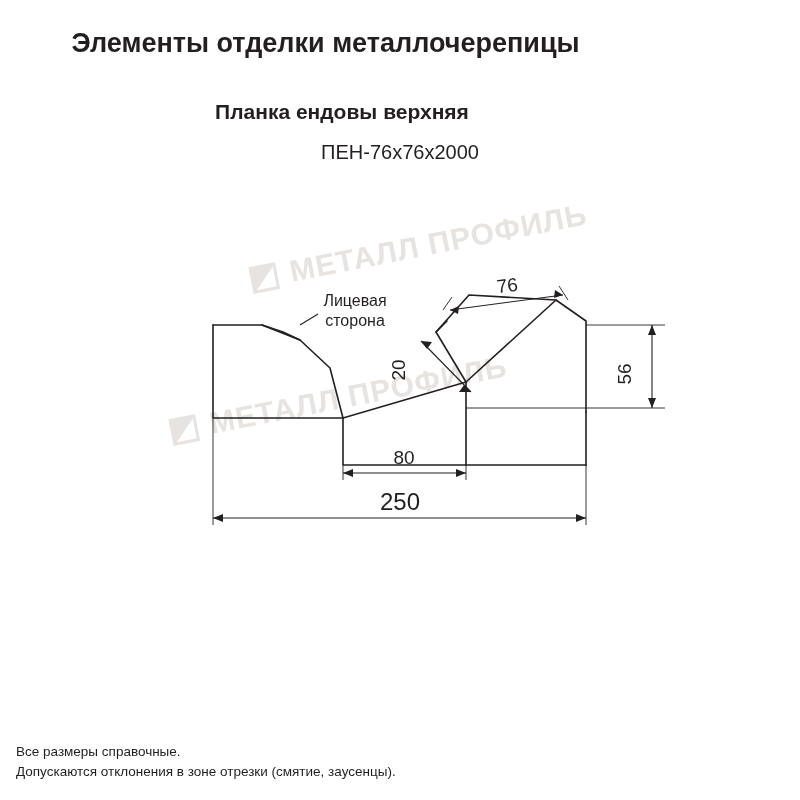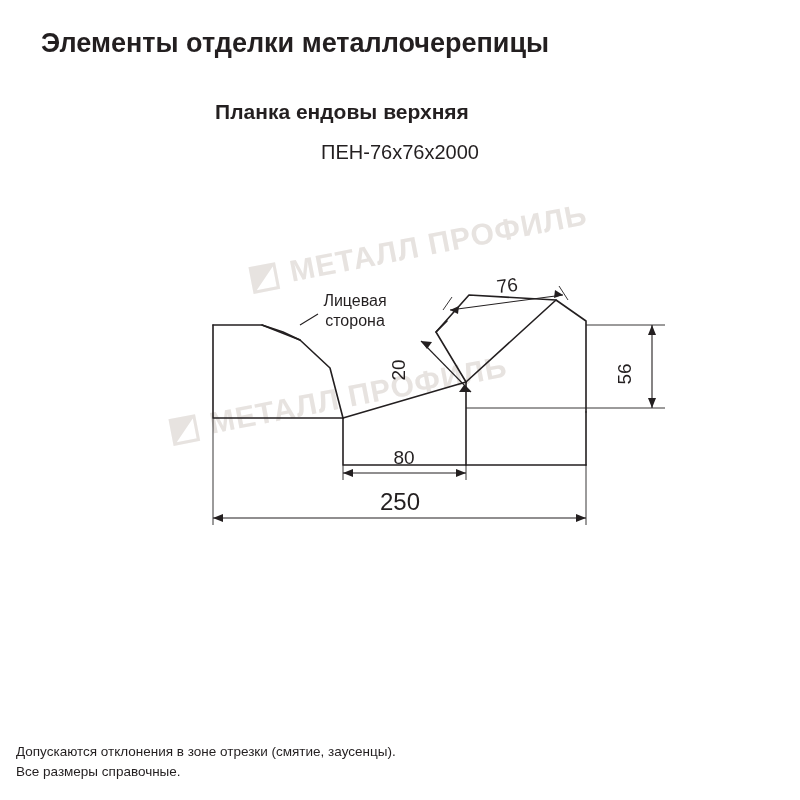--- a/index.html
+++ b/index.html
@@ -19,25 +19,25 @@
     position: absolute;
     left: 0; top: 0;
     width: 800px;
     height: 800px;
   }
   .title {
     position: absolute;
     left: 0;
     top: 28px;
     width: 651px;
+    text-align: center;
     font-size: 27px;
     font-weight: bold;
     letter-spacing: 0px;
     color: #231f20;
-    margin-left: 41px;
   }
   .subtitle {
     position: absolute;
     left: 0;
     top: 100px;
     width: 684px;
     text-align: center;
     font-size: 21px;
     font-weight: bold;
     color: #231f20;
@@ -180,17 +180,17 @@
       <text x="404" y="284" text-anchor="middle" font-family="Liberation Sans, sans-serif" font-size="19" fill="#231f20">80</text>
 
       <text x="400" y="330" text-anchor="middle" font-family="Liberation Sans, sans-serif" font-size="24" fill="#231f20">250</text>
 
       <text x="355" y="126" text-anchor="middle" font-family="Liberation Sans, sans-serif" font-size="16" fill="#231f20">Лицевая</text>
       <text x="355" y="146" text-anchor="middle" font-family="Liberation Sans, sans-serif" font-size="16" fill="#231f20">сторона</text>
     </svg>
   </div>
 
   <div class="footnotes">
+    <div>Все размеры справочные.</div>
     <div>Допускаются отклонения в зоне отрезки (смятие, заусенцы).</div>
-    <div>Все размеры справочные.</div>
   </div>
 
 </div>
 
 </body></html>

